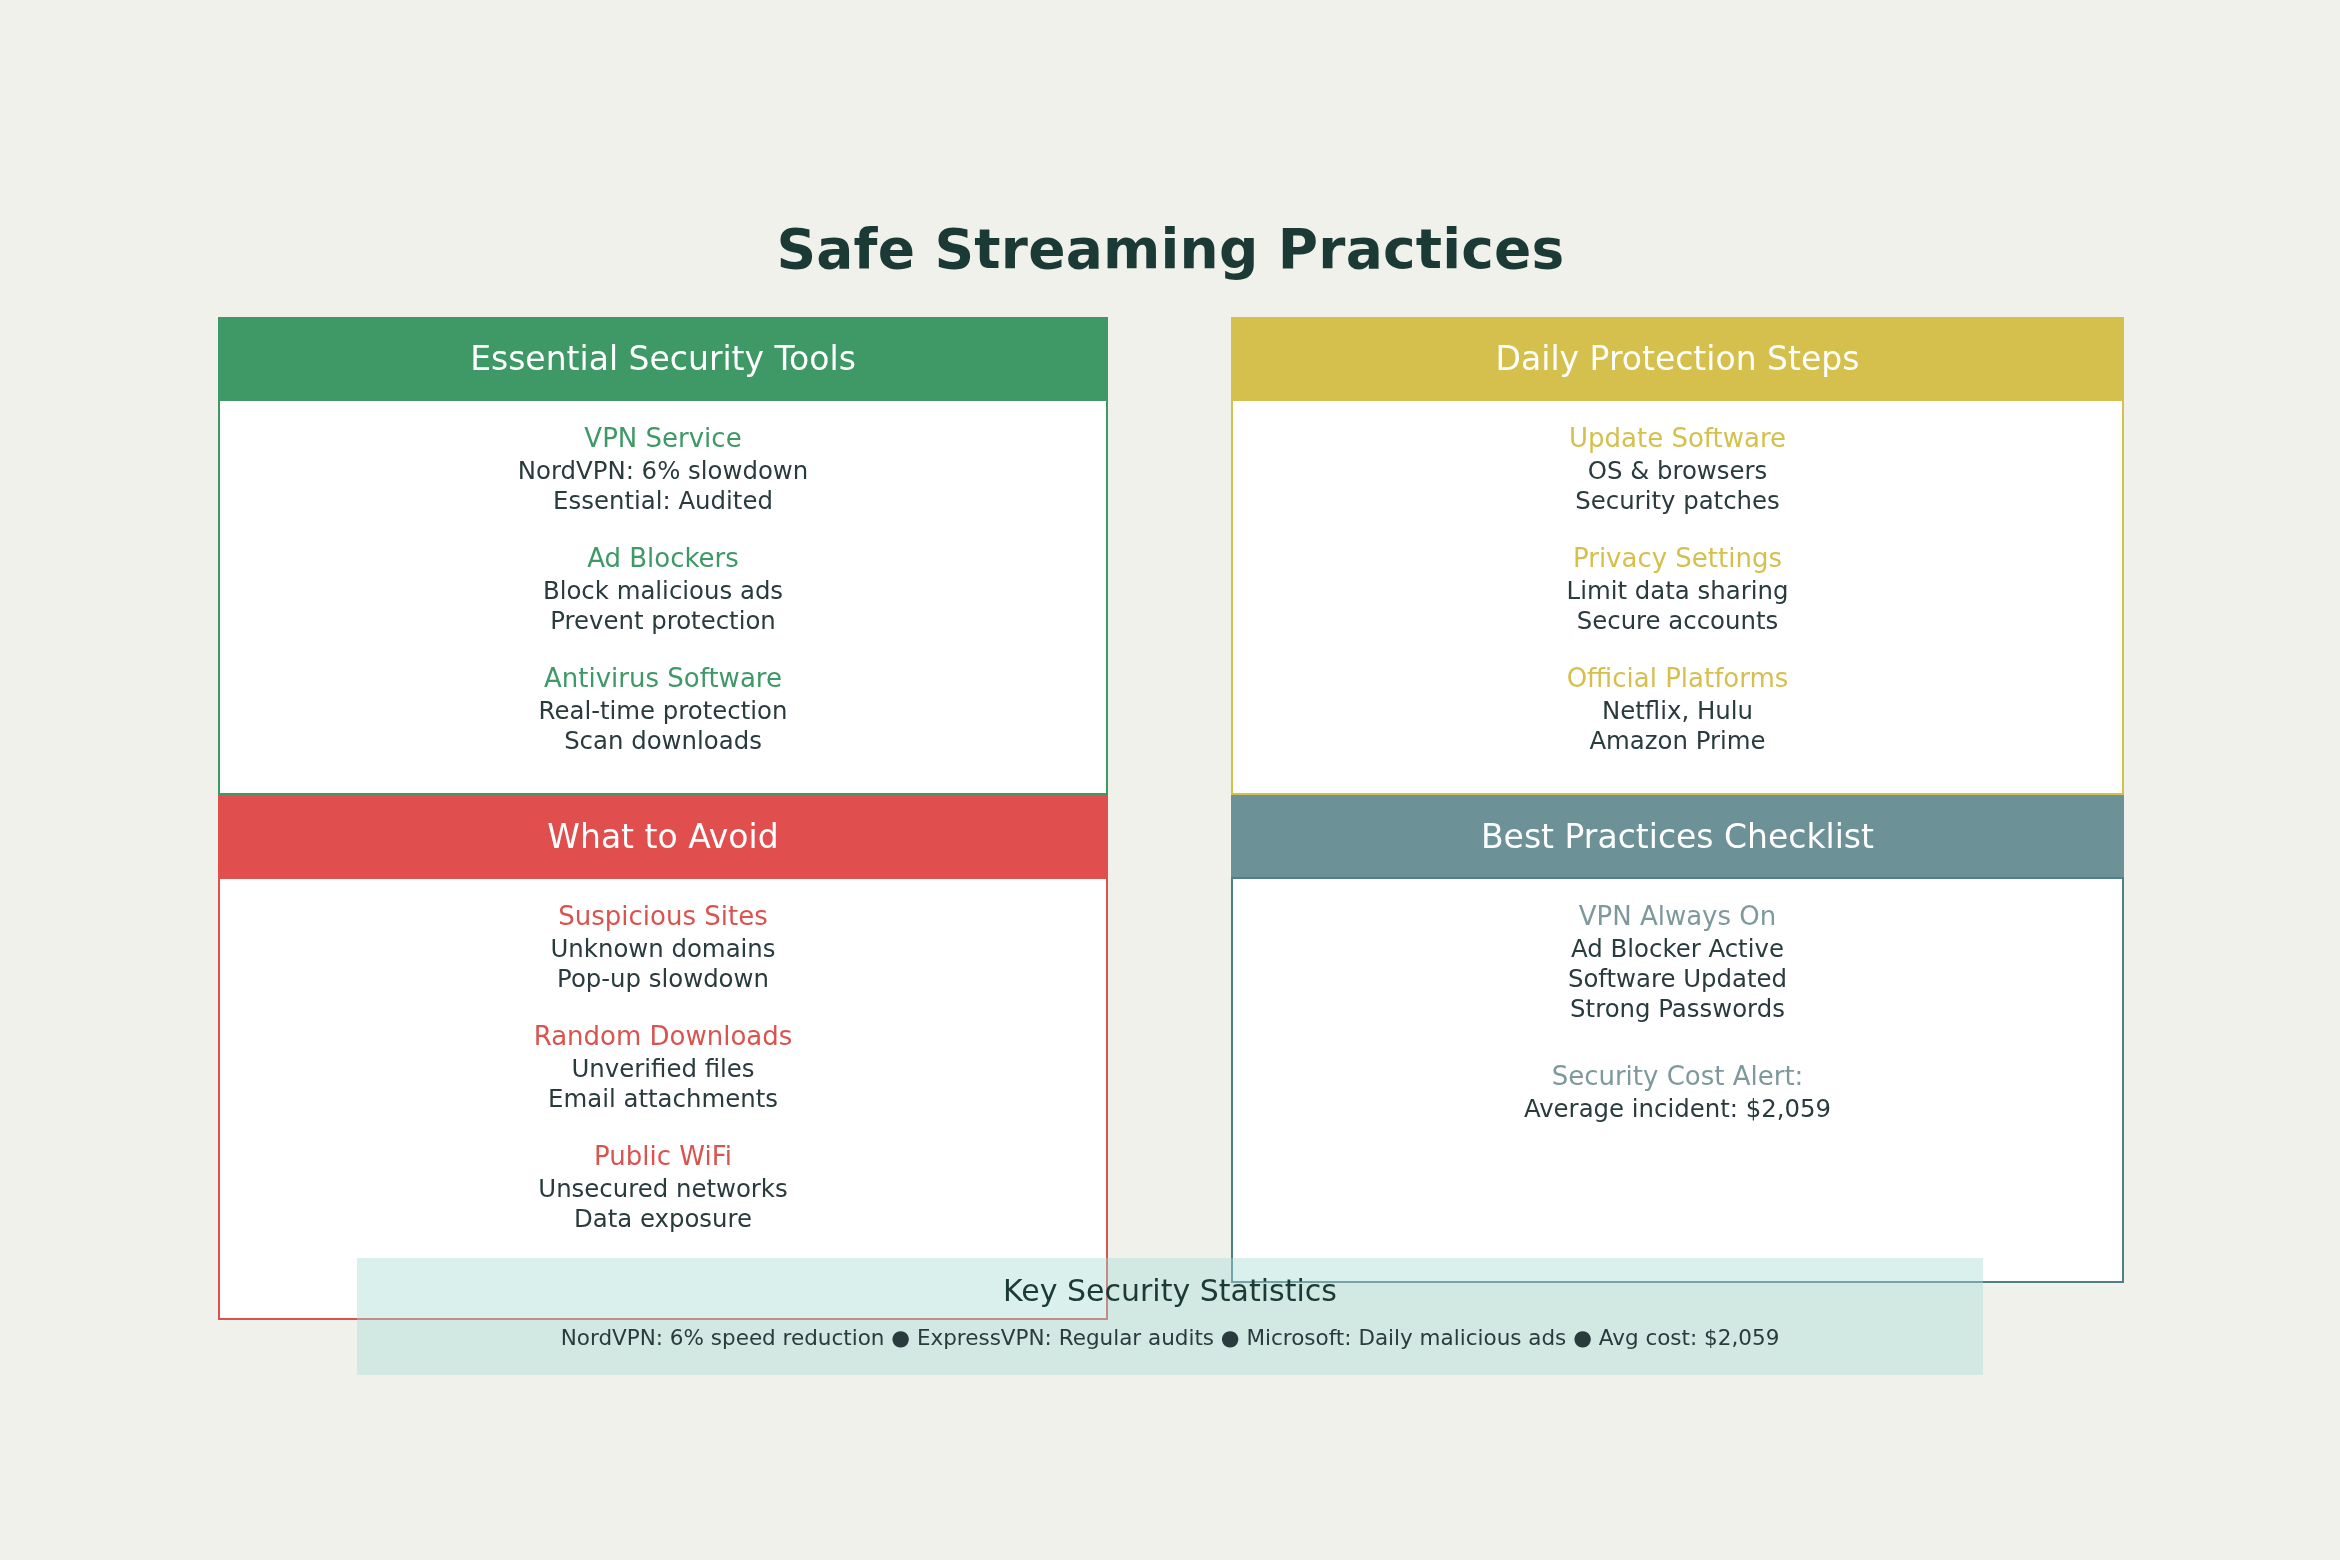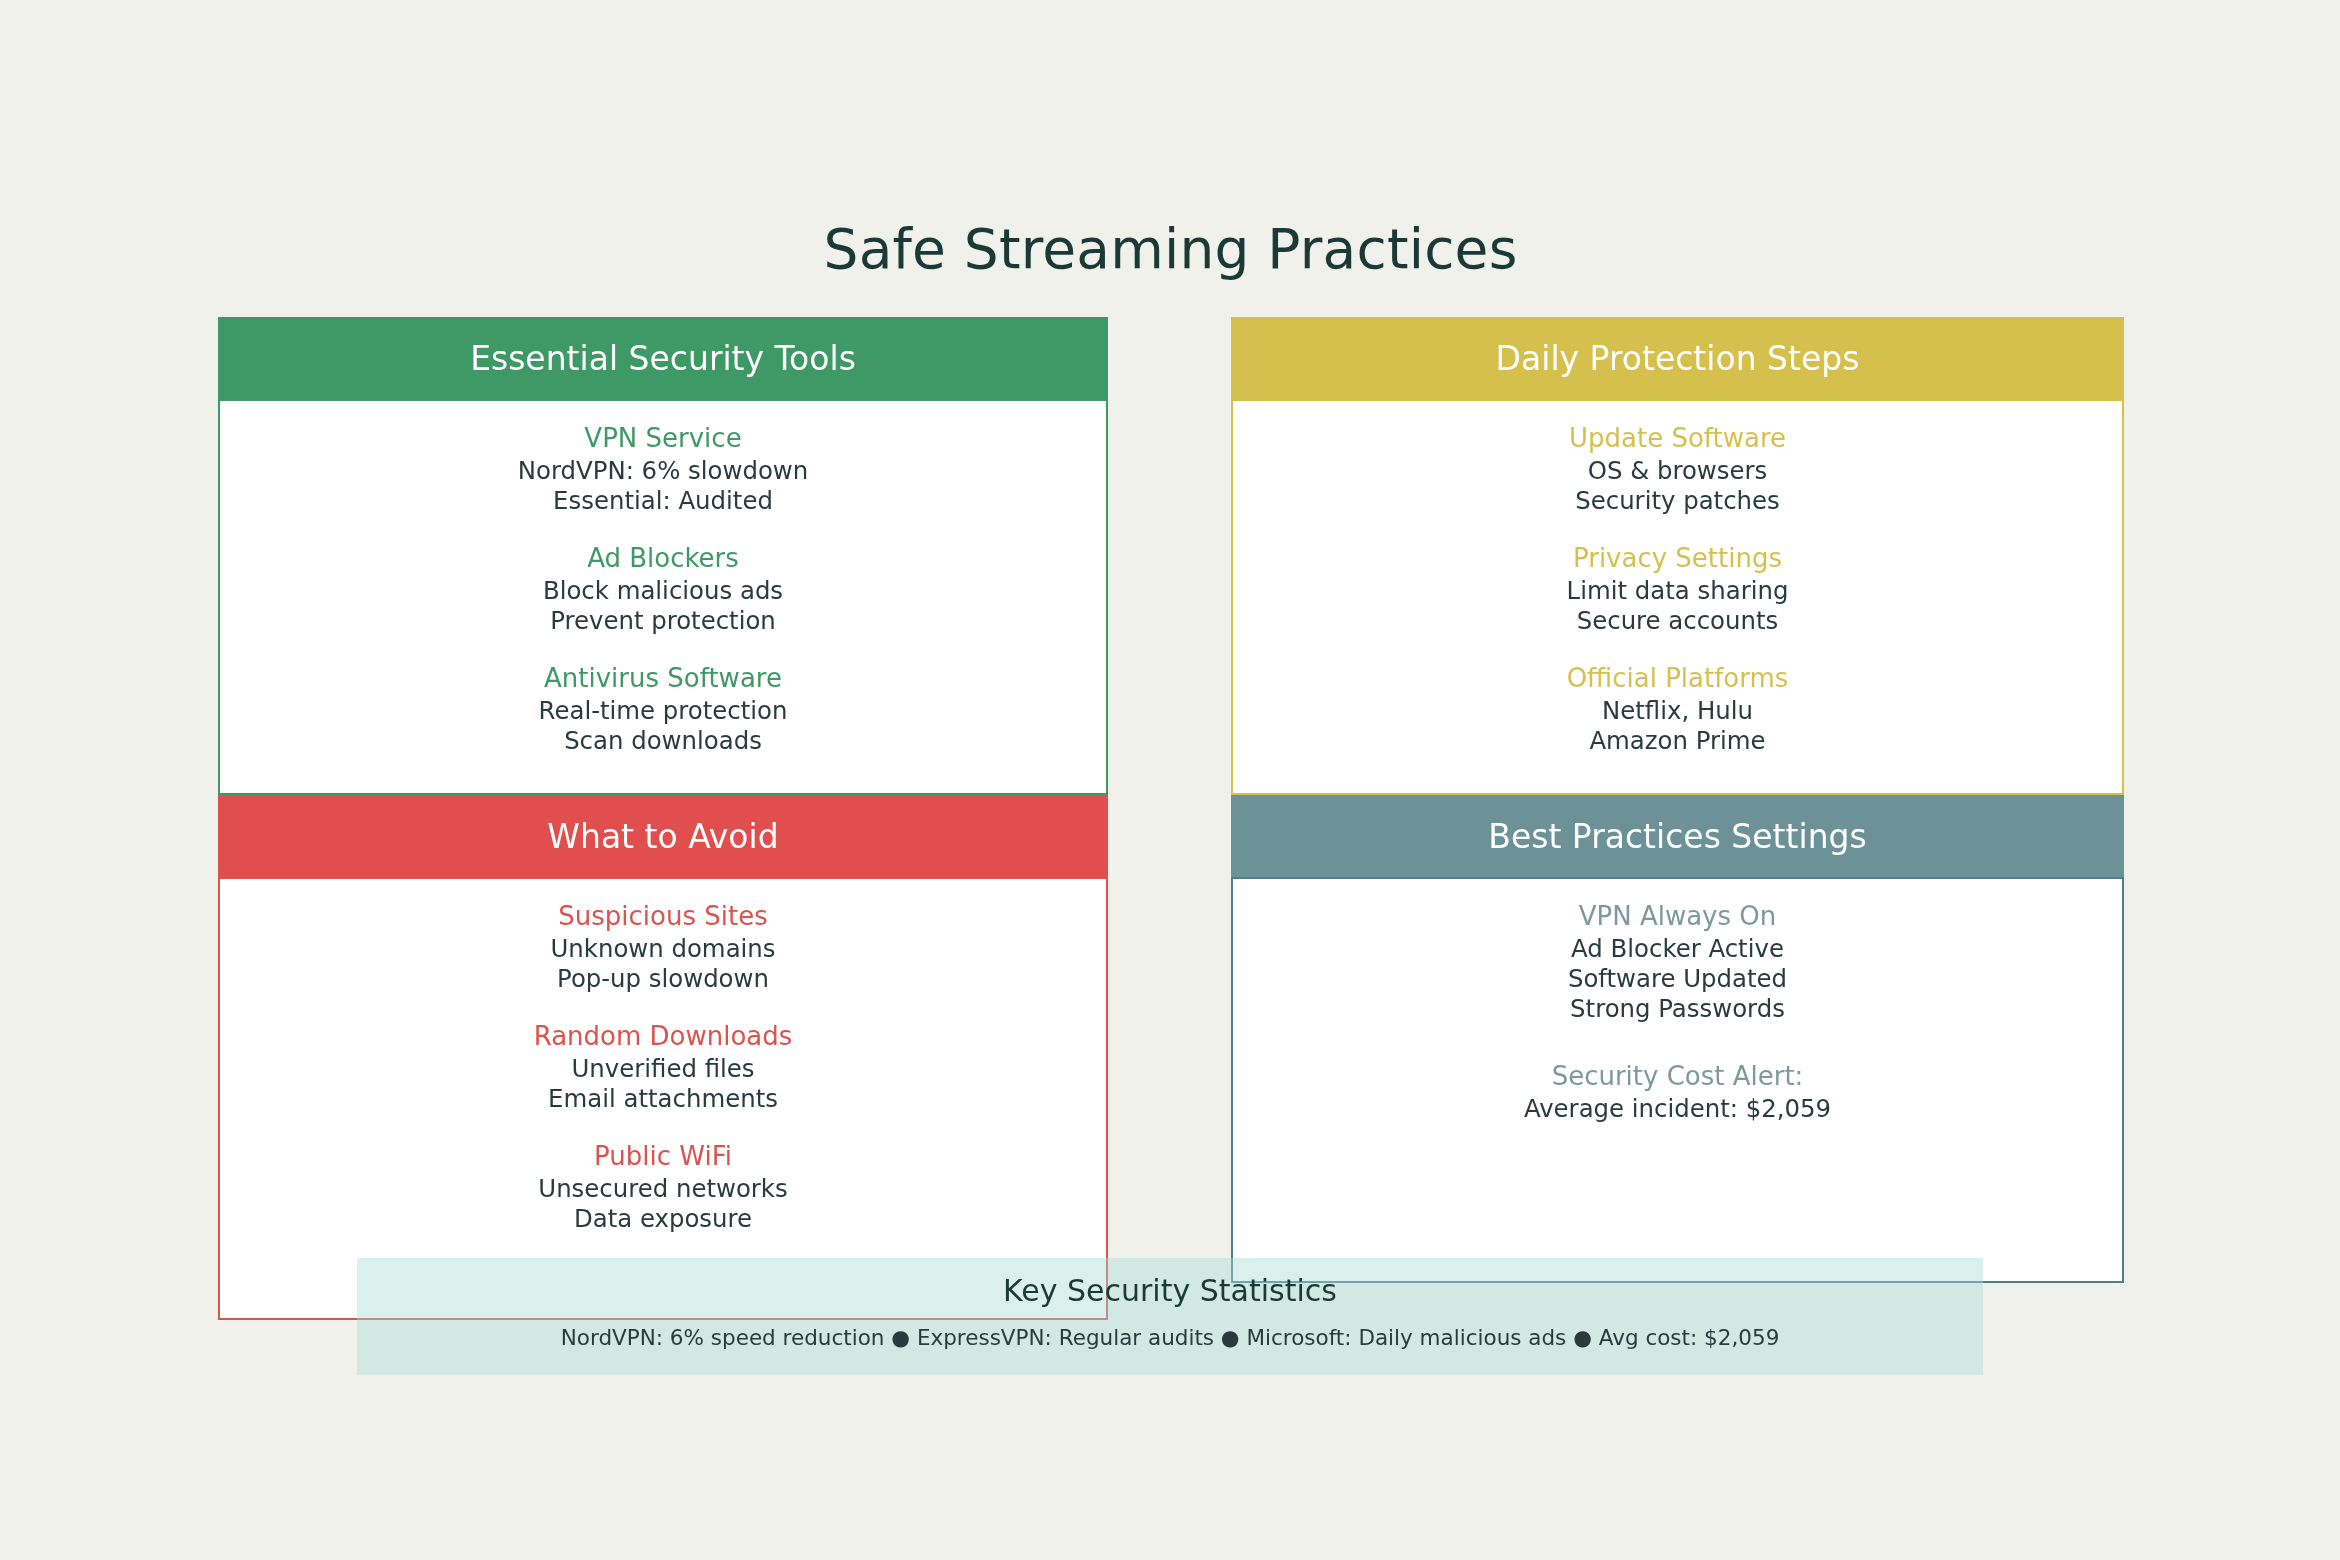--- a/index.html
+++ b/index.html
@@ -26,21 +26,21 @@
   
   .page-title {
     position: absolute;
     left: 0;
     top: 222px;
     width: 2341px;
     text-align: center;
     font-size: 55px;
     color: #1b3a36;
     letter-spacing: 0.2px;
-    font-weight: 400;
+    font-weight: 700;
     line-height: 1;
   }
 
   
   .panel {
     position: absolute;
     box-sizing: border-box;
   }
   .panel-header {
     position: absolute;
@@ -203,21 +203,21 @@
       </div>
       <div class="section">
         <div class="section-title">Public WiFi</div>
         <div class="section-line">Unsecured networks</div>
         <div class="section-line">Data exposure</div>
       </div>
     </div>
   </div>
 
   <div class="panel c-teal" id="panel-checklist">
-    <div class="panel-header">Best Practices Settings</div>
+    <div class="panel-header">Best Practices Checklist</div>
     <div class="panel-body">
       <div class="section checklist-block">
         <div class="section-title">VPN Always On</div>
         <div class="section-line">Ad Blocker Active</div>
         <div class="section-line">Software Updated</div>
         <div class="section-line">Strong Passwords</div>
       </div>
       <div class="section">
         <div class="section-title">Security Cost Alert:</div>
         <div class="section-line">Average incident: $2,059</div>

